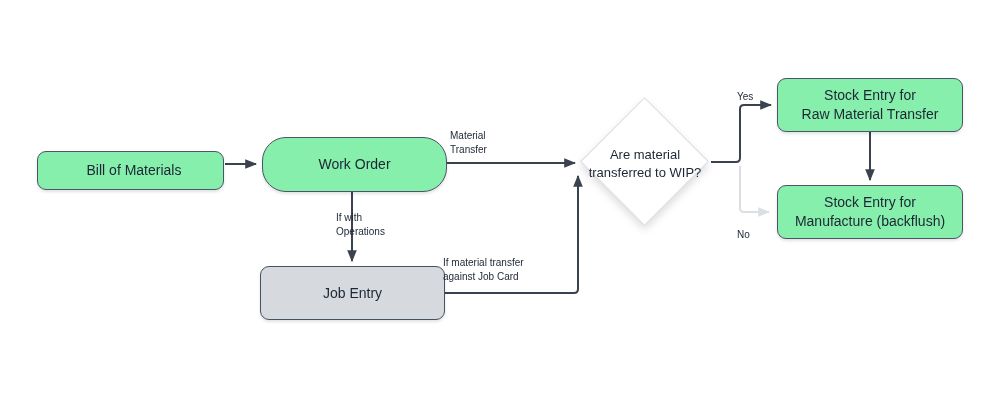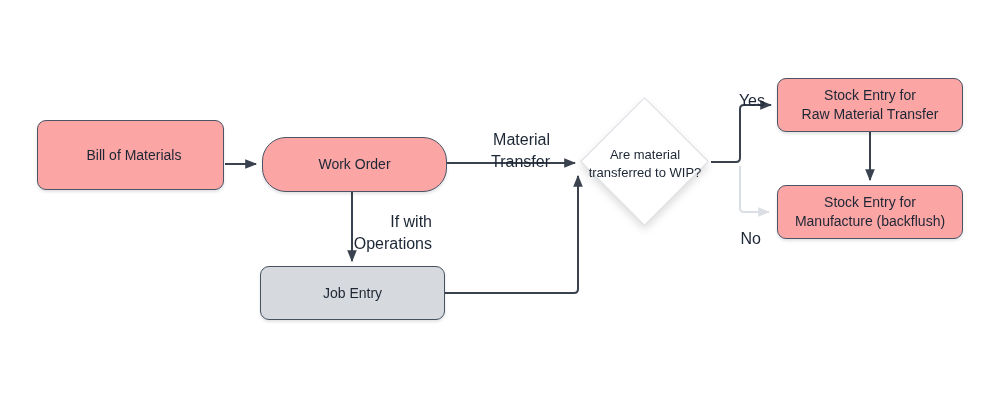--- a/index.html
+++ b/index.html
@@ -24,21 +24,21 @@
     fill: none;
     stroke: #39424e;
     stroke-width: 2;
   }
   .edge.light {
     stroke: #dbdfe4;
   }
   .node {
     position: absolute;
     box-sizing: border-box;
-    background: #fca5a5;
+    background: #86efac;
     border: 1.5px solid #4b5565;
     border-radius: 9px;
     display: flex;
     align-items: center;
     justify-content: center;
     text-align: center;
     font-size: 14px;
     line-height: 1.35;
     color: #1c2634;
     box-shadow: 0 2px 3px rgba(16, 24, 40, 0.12);
@@ -66,24 +66,24 @@
     top: 146px;
     width: 140px;
     text-align: center;
     font-size: 13px;
     line-height: 1.4;
     color: #1c2634;
     white-space: pre-line;
   }
   .edge-label {
     position: absolute;
-    font-size: 16px;
+    font-size: 10px;
     line-height: 1.35;
     color: #1c2634;
-    text-align: right;
+    text-align: left;
     white-space: pre-line;
   }
 </style>
 </head>
 <body>
 
 <div class="canvas">
 
   <svg class="edges" width="1000" height="400" aria-hidden="true">
     <defs>
@@ -96,21 +96,21 @@
     </defs>
     <path class="edge" d="M225,164 H256" marker-end="url(#ah-dark)"></path>
     <path class="edge" d="M447,163 H575" marker-end="url(#ah-dark)"></path>
     <path class="edge" d="M352,192 V261" marker-end="url(#ah-dark)"></path>
     <path class="edge" d="M445,293 H574 Q578,293 578,289 V176" marker-end="url(#ah-dark)"></path>
     <path class="edge" d="M711,162 H736 Q740,162 740,158 V109 Q740,105 744,105 H771" marker-end="url(#ah-dark)"></path>
     <path class="edge light" d="M740,166 V208 Q740,212 744,212 H769" marker-end="url(#ah-light)"></path>
     <path class="edge" d="M870,132 V180" marker-end="url(#ah-dark)"></path>
   </svg>
 
-  <div class="node" style="left:37px; top:120px; width:187px; height:70px;padding-left:7px;">
+  <div class="node" style="left:37px; top:151px; width:187px; height:39px;padding-left:7px;">
     <span>Bill of Materials</span>
   </div>
 
   <div class="node" style="left:262px; top:137px; width:185px; height:55px;border-radius:24px;">
     <span>Work Order</span>
   </div>
 
   <div class="node gray" style="left:260px; top:266px; width:185px; height:54px;">
     <span>Job Entry</span>
   </div>
@@ -128,18 +128,20 @@
     <span>Stock Entry for
 Manufacture (backflush)</span>
   </div>
 
   <div class="edge-label" style="left:450px; top:129px; width:100px;">Material
 Transfer</div>
 
   <div class="edge-label" style="left:336px; top:211px; width:96px;">If with
 Operations</div>
 
+  <div class="edge-label" style="left:443px; top:256px; width:140px;">If material transfer
+against Job Card</div>
 
   <div class="edge-label" style="left:737px; top:90px; width:28px;">Yes</div>
 
   <div class="edge-label" style="left:737px; top:228px; width:24px;">No</div>
 
 </div>
 
 </body></html>

